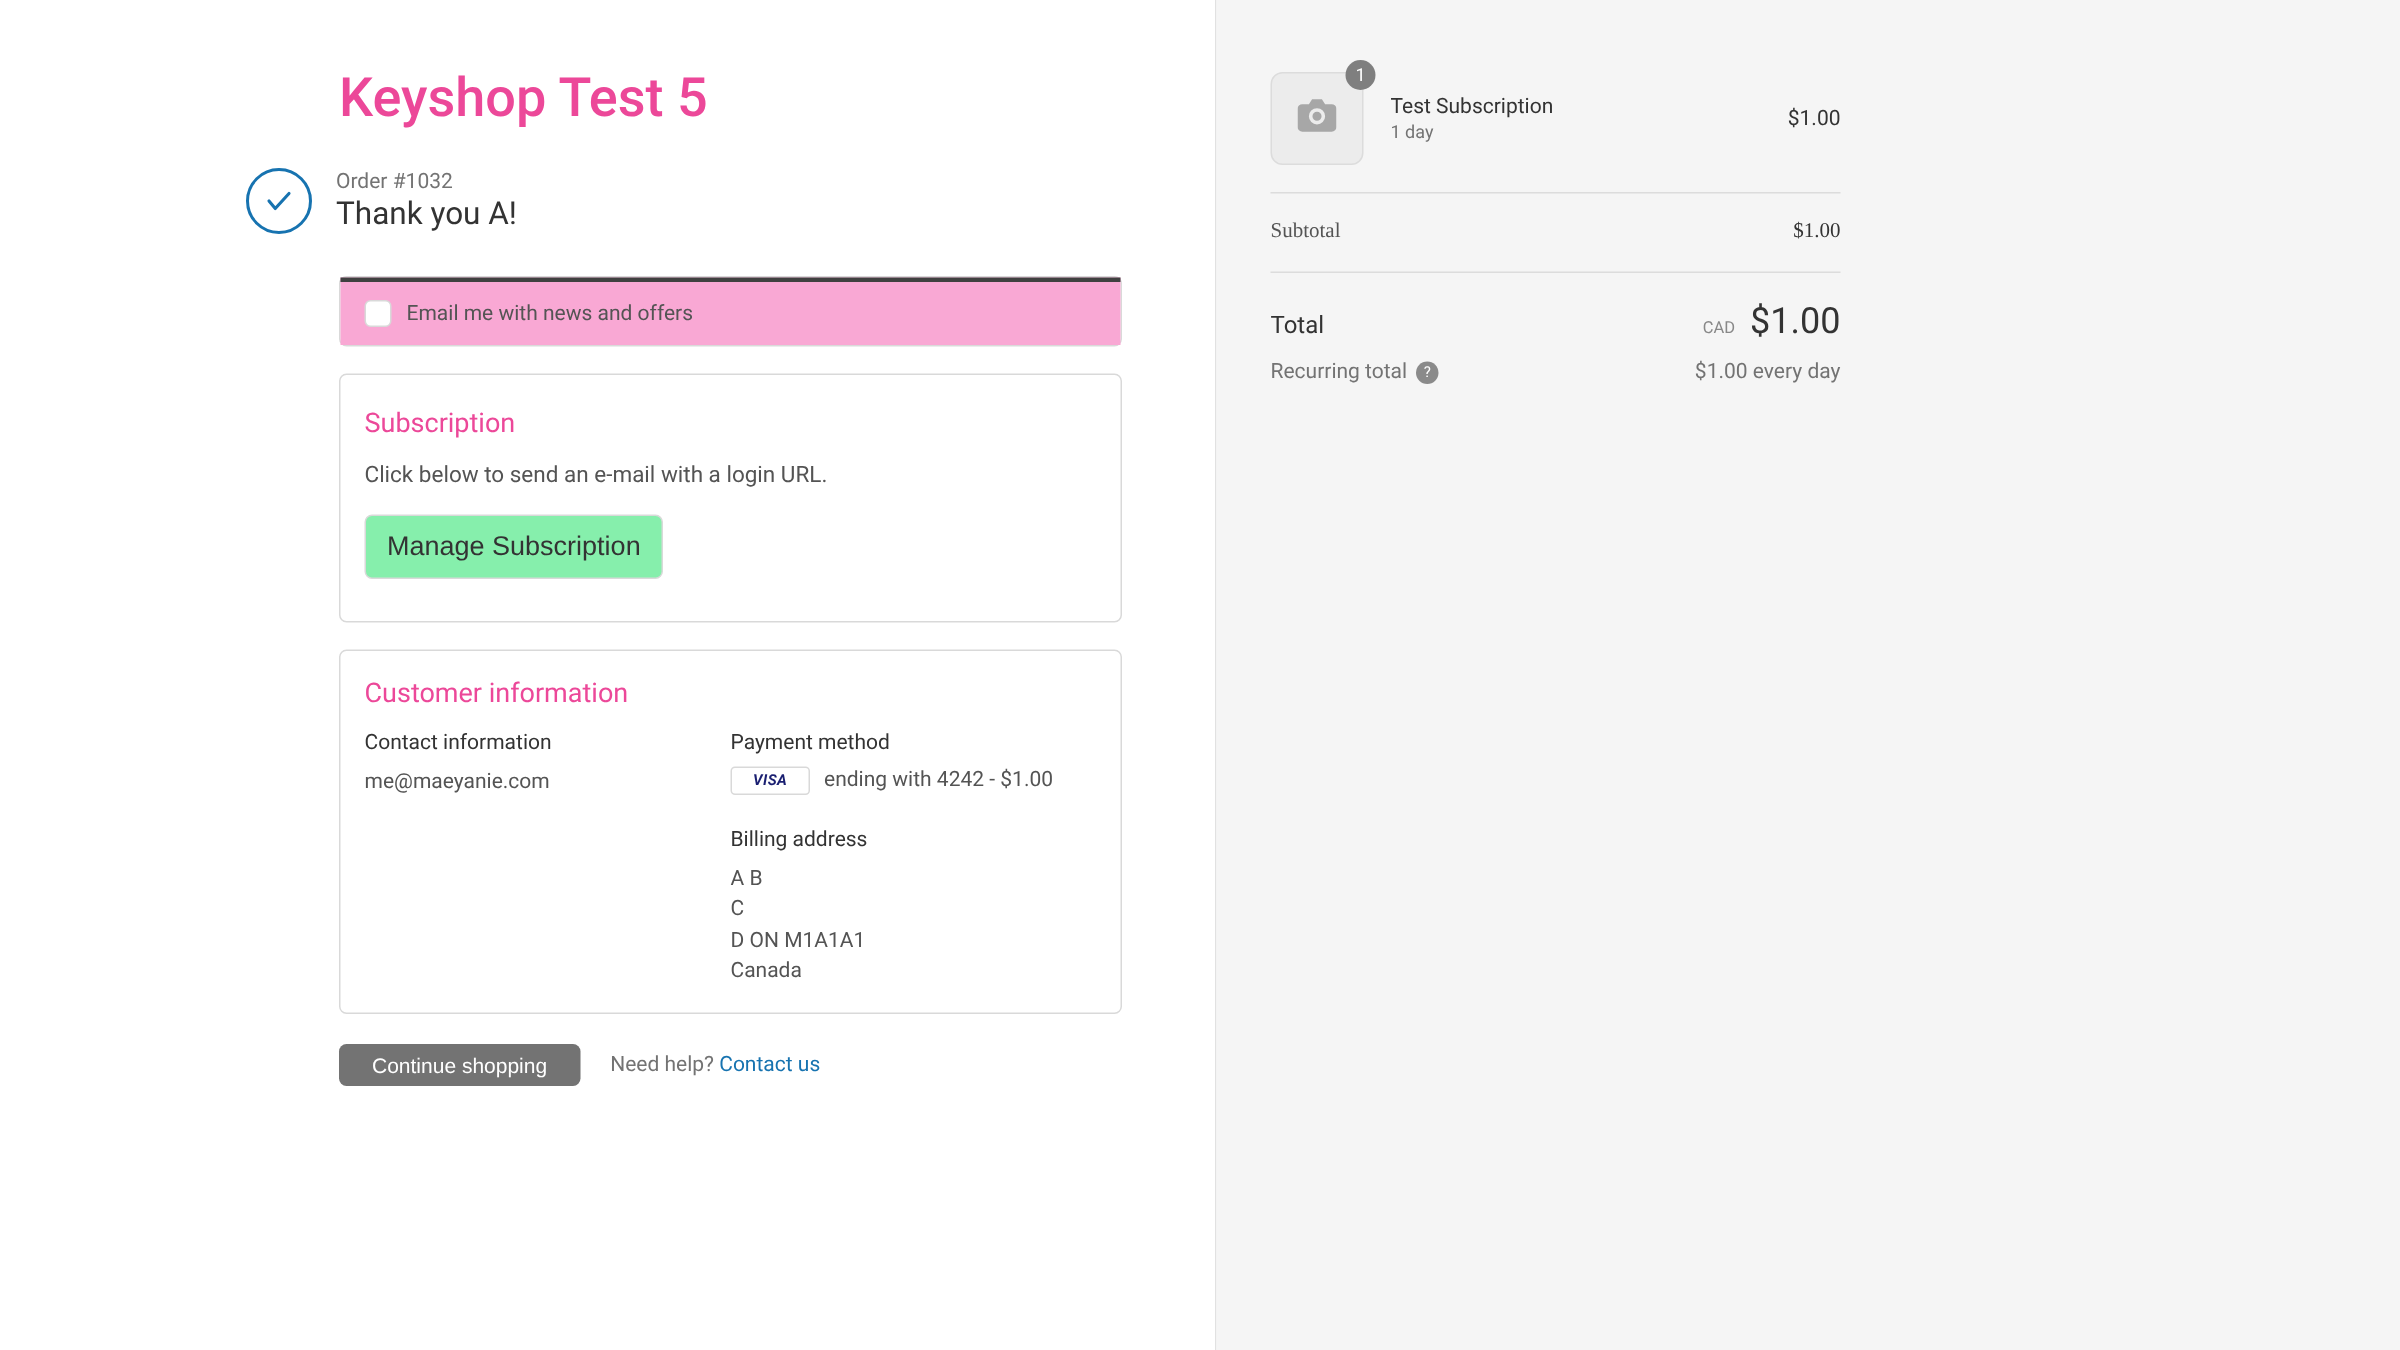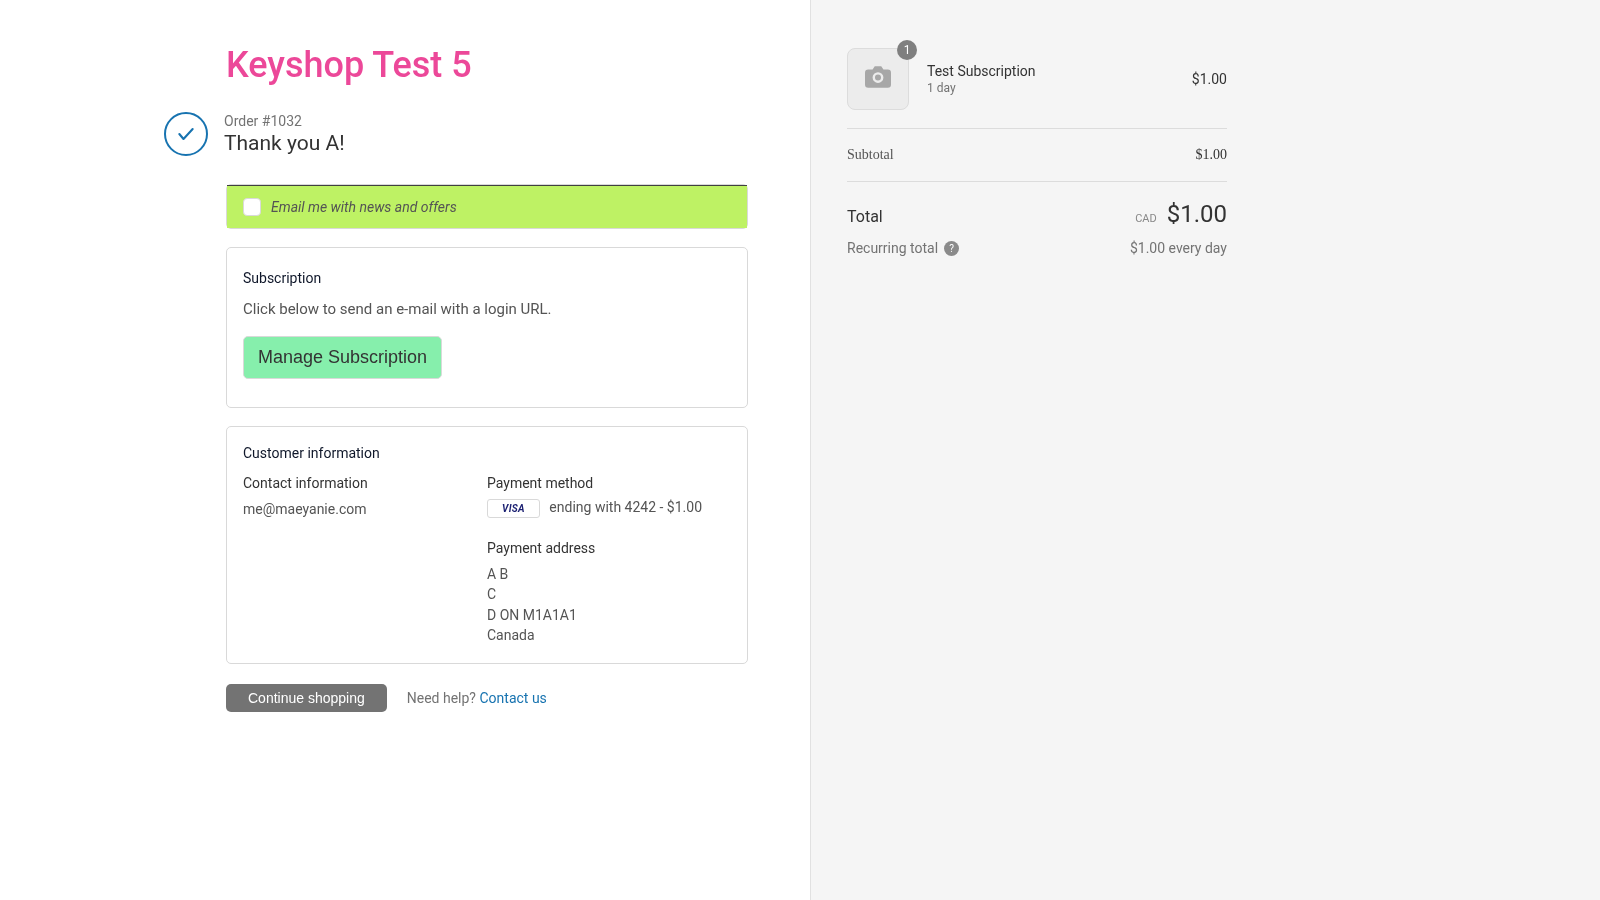--- a/index.html
+++ b/index.html
@@ -50,30 +50,29 @@
   .thank-you { font-size: 21px; color: #333333; margin-top: 2px; }
 
   .content-col { margin-left: 62px; width: 522px; }
 
   .card {
     border: 1px solid #d9d9d9;
     border-radius: 5px;
     margin-bottom: 18px;
   }
   .card-title { font-size: 17px; color: #333333; font-weight: 400; margin-bottom: 8px; }
-  .card-title-lg { font-size: 14px; color: #0f172a; font-weight: 400; margin-bottom: 14px; }
+  .card-title-lg { font-size: 18px; color: #ec4899; font-weight: 400; margin-bottom: 14px; }
   .card-sub { font-size: 14px; color: #545454; }
 
   .confirm-top { padding: 14px 16px 14px 16px; }
   .newsletter {
-    border-top: 1px solid #404040;
+    border-top: 3px solid #404040;
     padding: 12px 16px;
     display: flex; align-items: center;
-    background: #bef264;
-    font-style: italic;
+    background: #f9a8d4;
   }
   .checkbox {
     width: 18px; height: 18px;
     border: 1px solid #d9d9d9;
     border-radius: 4px;
     background: #ffffff;
     margin-right: 10px;
     flex: 0 0 18px;
   }
   .newsletter-label { font-size: 14px; color: #545454; }
@@ -236,21 +235,21 @@
             <div class="info-label">Contact information</div>
             <div class="info-value">me@maeyanie.com</div>
           </div>
           <div class="info-col">
             <div class="info-label">Payment method</div>
             <div class="payment-line">
               <span class="card-brand">VISA</span>
               <span>ending with 4242 - $1.00</span>
             </div>
             <div class="billing-block">
-              <div class="info-label">Payment address</div>
+              <div class="info-label">Billing address</div>
               <div class="info-value">
                 <div>A B</div>
                 <div>C</div>
                 <div>D ON M1A1A1</div>
                 <div>Canada</div>
               </div>
             </div>
           </div>
         </div>
       </div>

